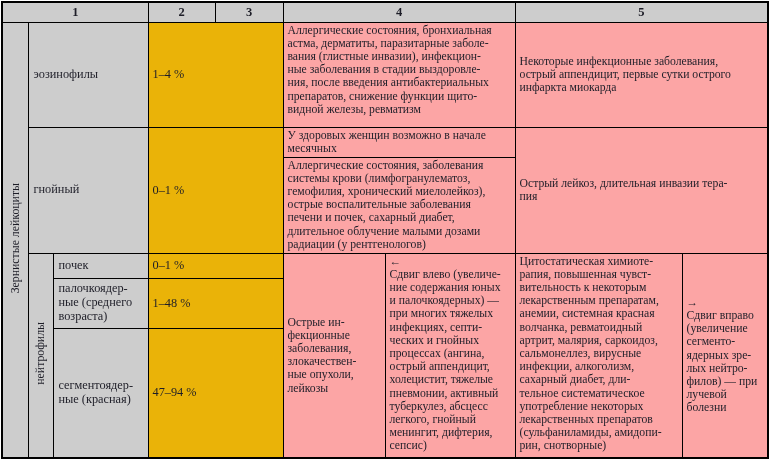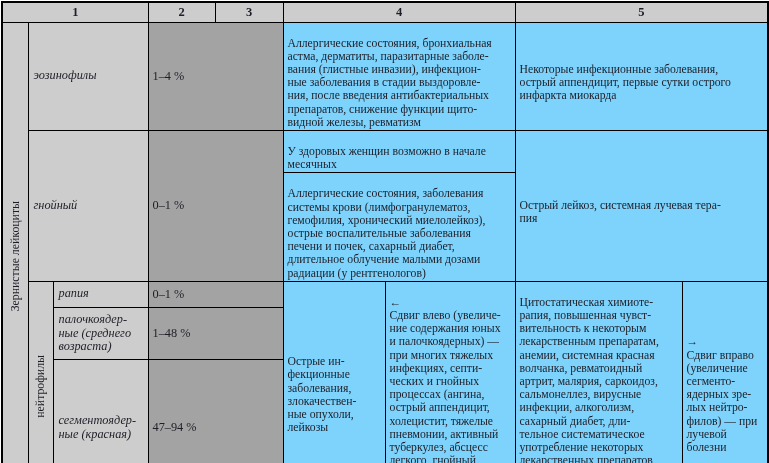--- a/index.html
+++ b/index.html
@@ -32,33 +32,32 @@
     font-size: 12.5px;
     height: 20px;
   }
   td.lbl {
     background: #cdcdcd;
     font-size: 12.3px;
     line-height: 13.8px;
     padding: 2px 6px 2px 5px;
     vertical-align: middle;
     white-space: pre-line;
-    font-style: italic;
   }
   td.val {
-    background: #a3a3a3;
+    background: #eab308;
     font-size: 12.3px;
     padding: 0 0 0 4px;
     vertical-align: middle;
   }
   td.txt, td.txtm {
-    background: #7dd3fc;
+    background: #fca5a5;
     font-size: 11.7px;
     line-height: 13.2px;
-    padding: 14px 2px 1px 4px;
+    padding: 1px 2px 1px 4px;
     white-space: pre-line;
   }
   td.txt  { vertical-align: top; }
   td.txtm { vertical-align: middle; }
   td.vlabel {
     background: #cdcdcd;
     text-align: center;
     vertical-align: middle;
     padding: 0;
   }
@@ -118,38 +117,38 @@
     <td class="txtm" colspan="2">Некоторые инфекционные заболевания,
 острый аппендицит, первые сутки острого
 инфаркта миокарда</td>
   </tr>
 
   <tr class="r-baso-a">
     <td class="lbl" colspan="2" rowspan="2">гнойный</td>
     <td class="val" colspan="2" rowspan="2">0–1 %</td>
     <td class="txt" colspan="2">У здоровых женщин возможно в начале
 месячных</td>
-    <td class="txtm" colspan="2" rowspan="2">Острый лейкоз, системная лучевая тера-
+    <td class="txtm" colspan="2" rowspan="2">Острый лейкоз, длительная инвазии тера-
 пия</td>
   </tr>
   <tr class="r-baso-b">
     <td class="txt" colspan="2">Аллергические состояния, заболевания
 системы крови (лимфогранулематоз,
 гемофилия, хронический миелолейкоз),
 острые воспалительные заболевания
 печени и почек, сахарный диабет,
 длительное облучение малыми дозами
 радиации (у рентгенологов)</td>
   </tr>
 
   <tr class="r-neut-1">
     <td class="vlabel" rowspan="3">
       <span class="vert">нейтрофилы</span>
     </td>
-    <td class="lbl">рапия</td>
+    <td class="lbl">почек</td>
     <td class="val" colspan="2">0–1 %</td>
     <td class="txtm" rowspan="3">Острые ин-
 фекционные
 заболевания,
 злокачествен-
 ные опухоли,
 лейкозы</td>
     <td class="txt" rowspan="3">←
 Сдвиг влево (увеличе-
 ние содержания юных

